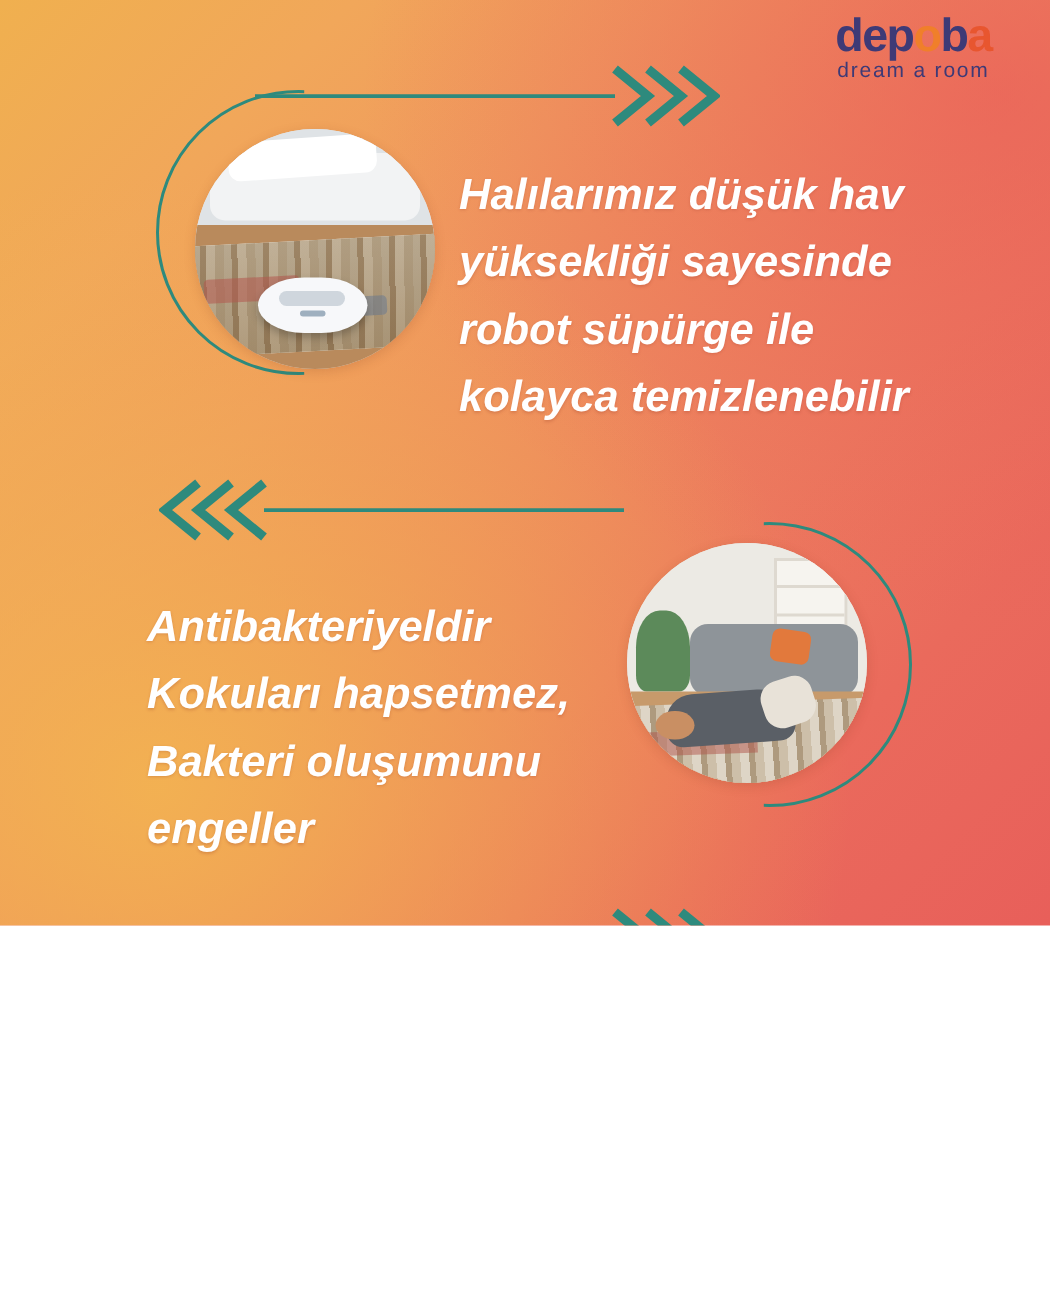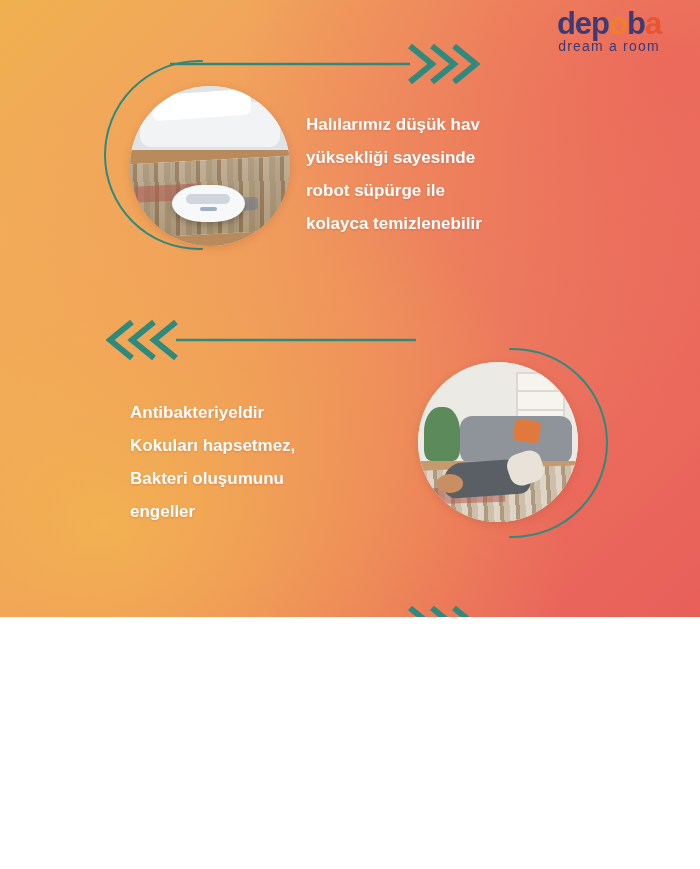--- a/index.html
+++ b/index.html
@@ -85,25 +85,26 @@
     z-index: 3;
     height: 44px;
   }
   .arrow svg { display: block; }
 
   
   .text {
     position: absolute;
     color: #ffffff;
     font-weight: bold;
-    font-size: 17px;
-    line-height: 33px;
+    font-size: 29px;
+    line-height: 45px;
     text-shadow: 0 1px 2px rgba(150,60,40,0.25);
     z-index: 5;
     white-space: pre-line;
+    font-style: italic;
   }
 
   
   .p1-wall   { position:absolute; left:0; top:0; width:100%; height:44%; background:#dfe3e6; }
   .p1-sofa   { position:absolute; left:6%; top:10%; width:88%; height:28%; background:#f2f3f4; border-radius:10px; }
   .p1-sofa2  { position:absolute; left:14%; top:4%; width:62%; height:16%; background:#ffffff; border-radius:8px; transform:rotate(-4deg); }
   .p1-floor  { position:absolute; left:0; top:40%; width:100%; height:60%; background:#b98a5c; }
   .p1-rug    { position:absolute; left:-4%; top:46%; width:108%; height:46%;
                background: repeating-linear-gradient(92deg,#cfc2ae 0px,#cfc2ae 6px,#d8cfc0 6px,#d8cfc0 11px,#b9a489 11px,#b9a489 15px,#e2d9cb 15px,#e2d9cb 21px),
                            linear-gradient(180deg,#d9cfbe,#c6b69c);
@@ -199,21 +200,21 @@
     <div class="p2-sofa"></div>
     <div class="p2-cush"></div>
     <div class="p2-floor"></div>
     <div class="p2-rug"></div>
     <div class="p2-rugred"></div>
     <div class="p2-person"></div>
     <div class="p2-skin"></div>
     <div class="p2-legs"></div>
   </div>
 
-  <div class="text" style="left:98px; top:396px; width:300px;margin-left:32px;">Antibakteriyeldir
+  <div class="text" style="left:98px; top:396px; width:300px;">Antibakteriyeldir
 Kokuları hapsetmez,
 Bakteri oluşumunu
 engeller</div>
 
   <div class="ring" style="left:96px; top:622px; width:186px; height:186px; border-color:#2e8a7d; clip-path: polygon(0 0, 52% 0, 52% 100%, 0 100%);"></div>
 
   <div class="arrow" style="left:170px; top:604px; width:310px;">
     <svg width="310" height="44" viewBox="0 0 310 44">
       <line x1="0" y1="22" x2="240" y2="22" stroke="#2e8a7d" stroke-width="2.5"></line>
       <polyline points="240,4 262,22 240,40" fill="none" stroke="#2e8a7d" stroke-width="6"></polyline>

